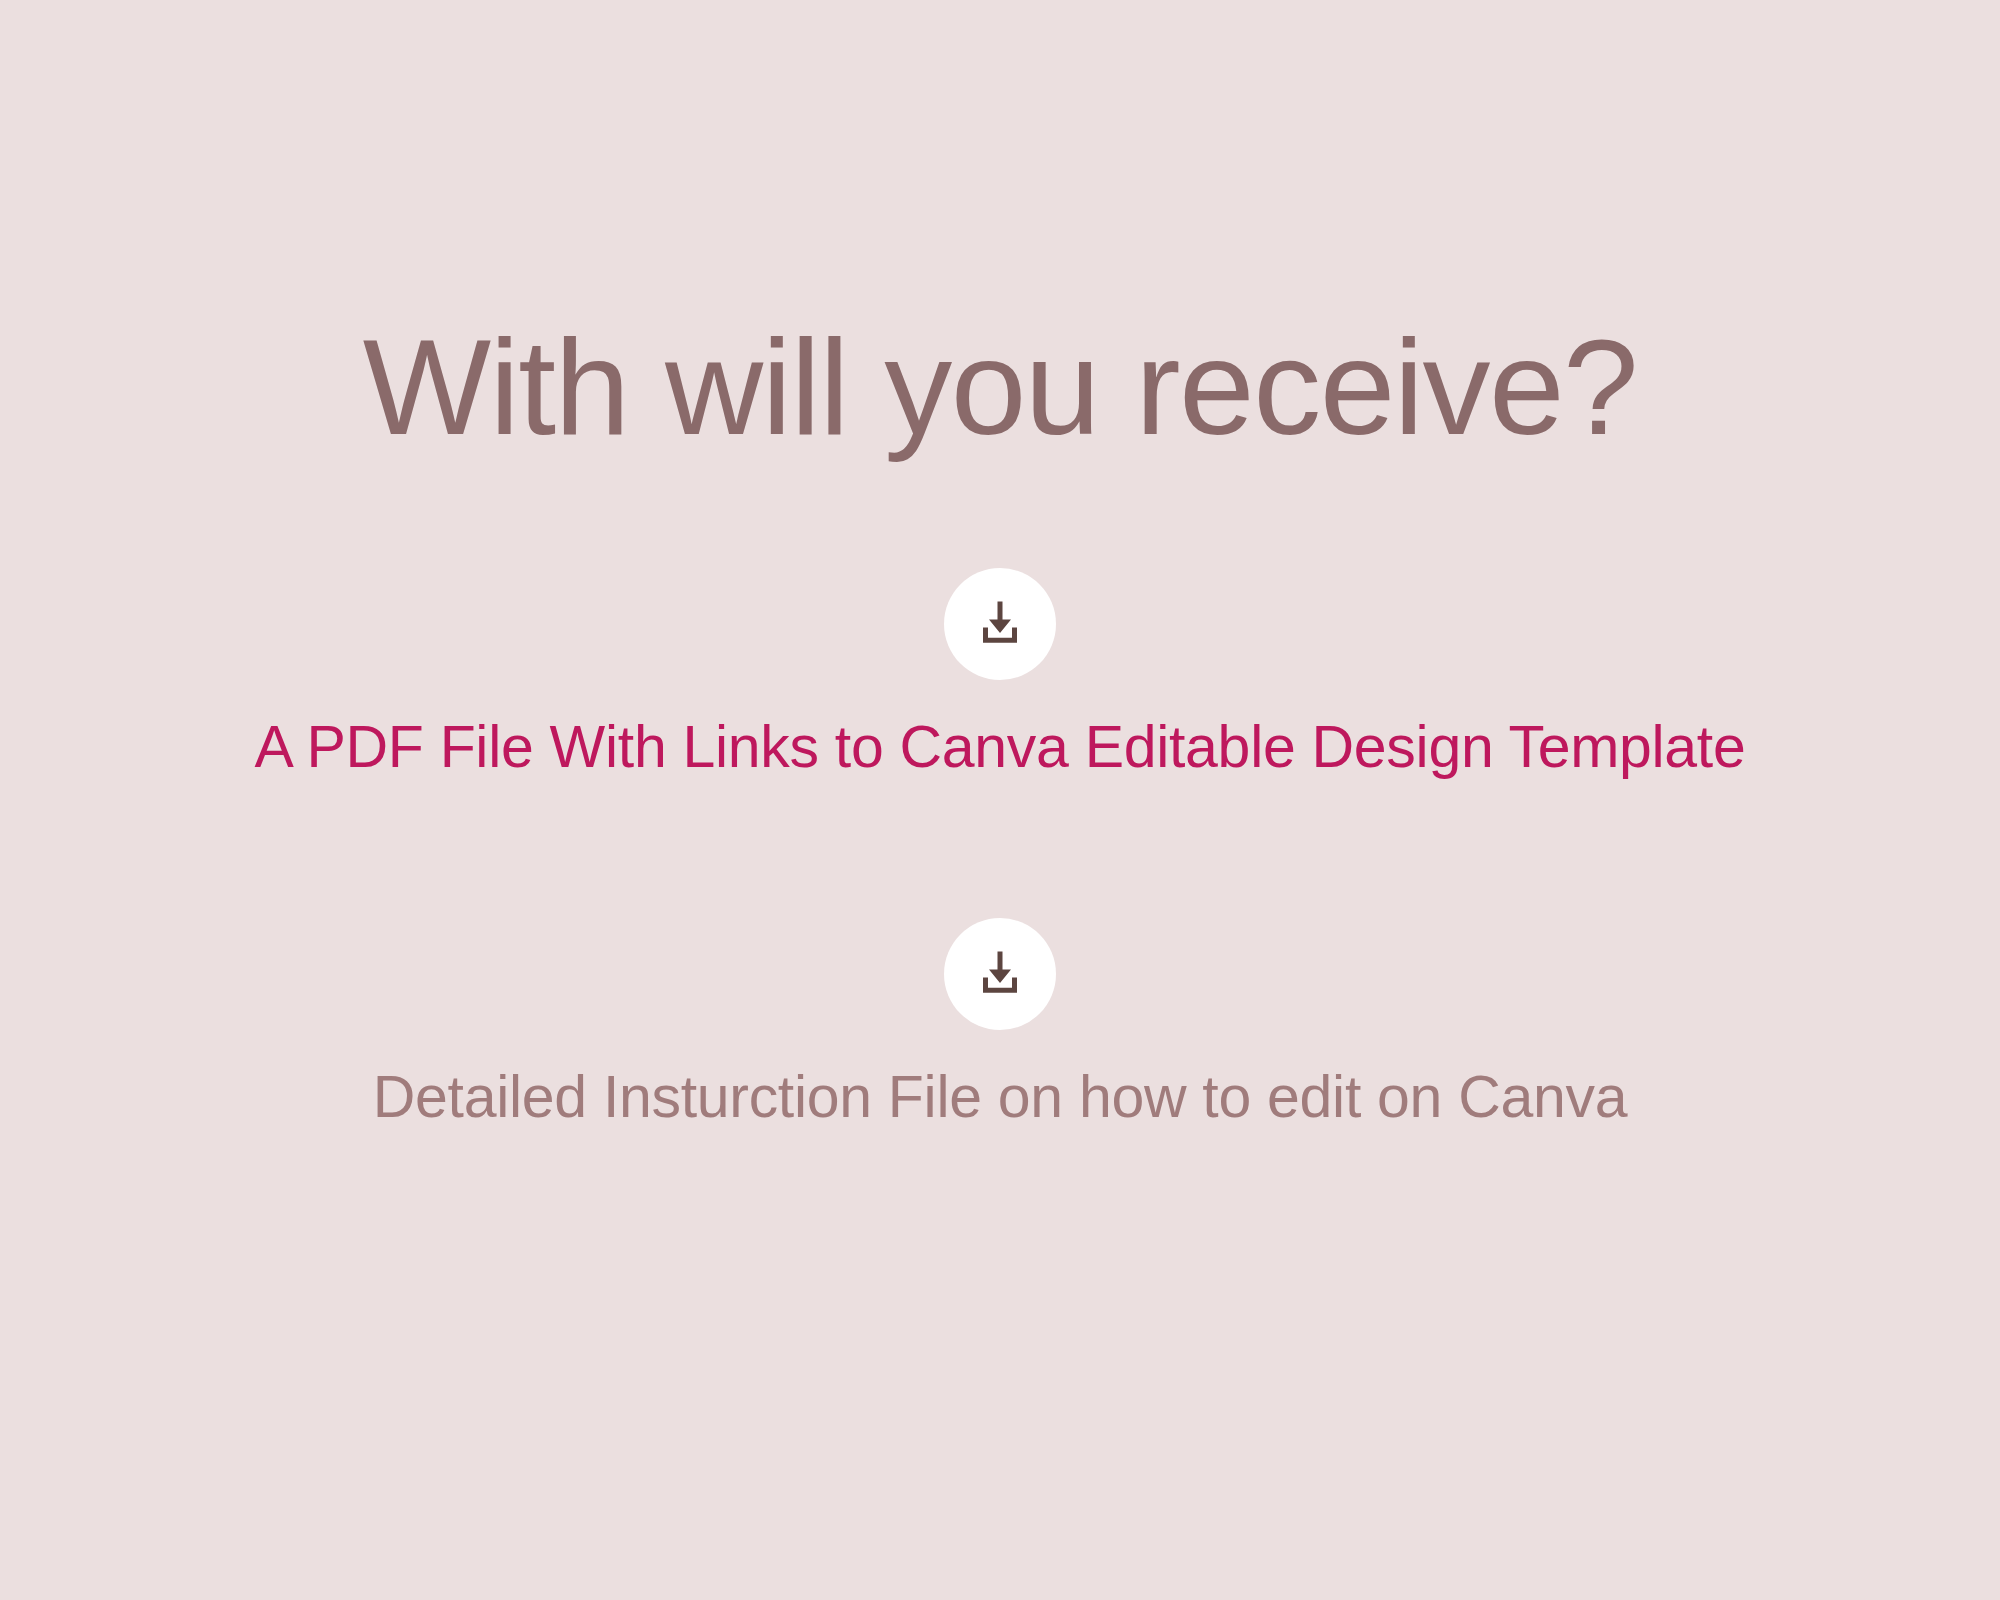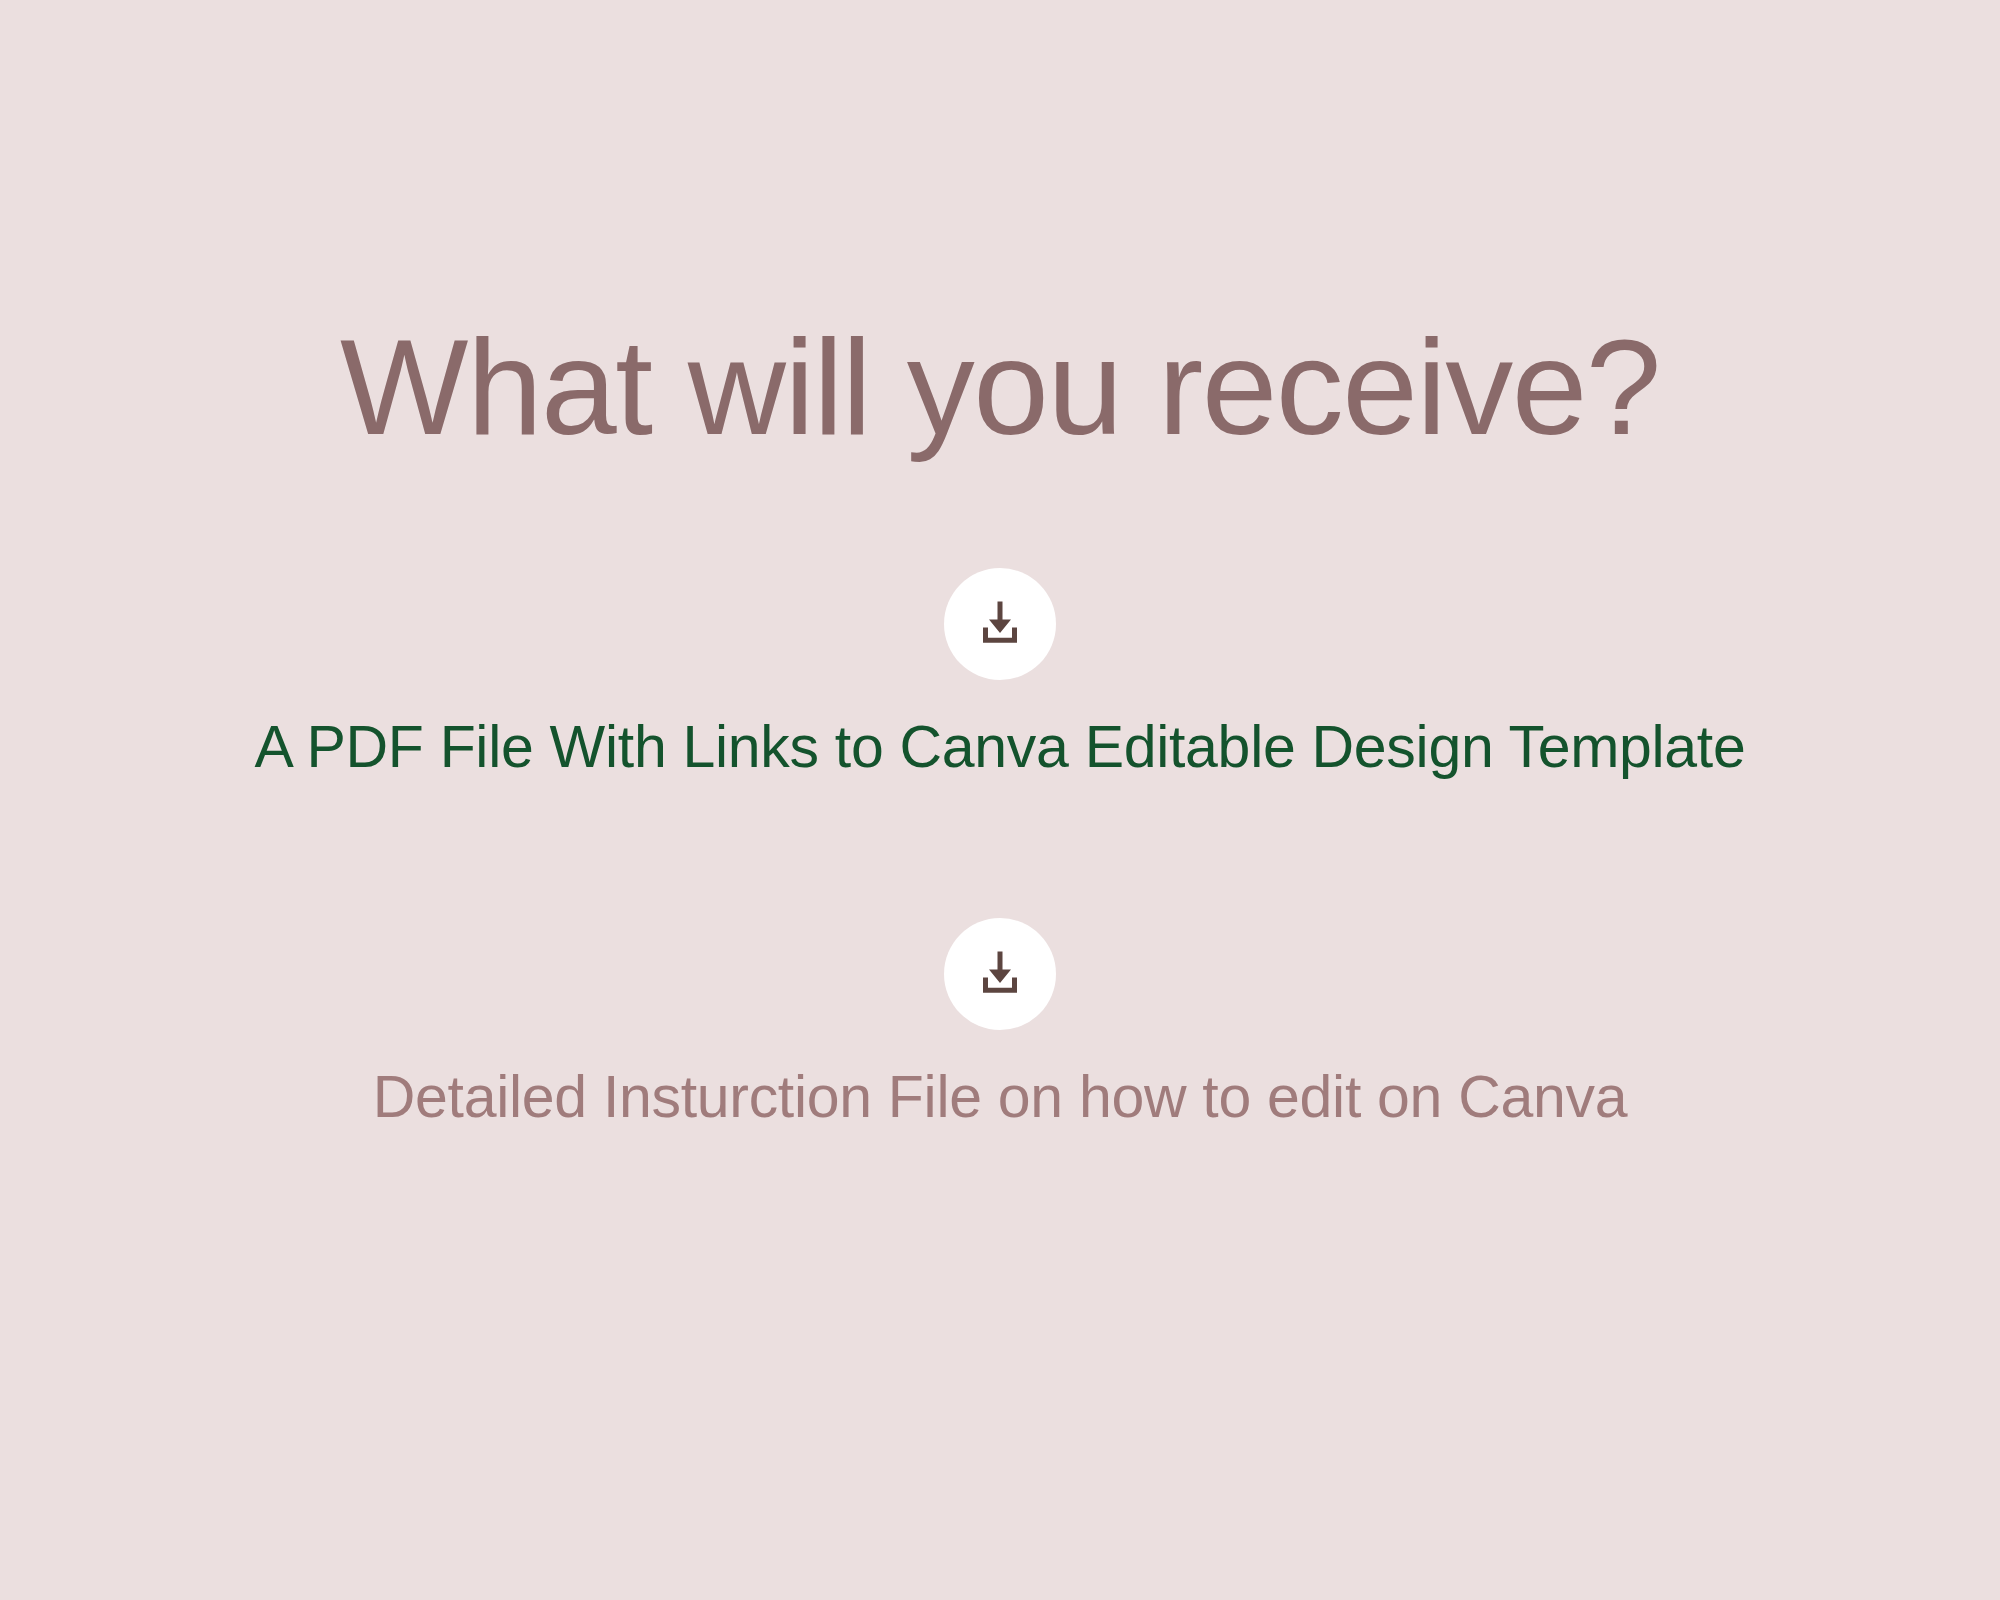--- a/index.html
+++ b/index.html
@@ -61,21 +61,21 @@
     display: block;
     width: 60px;
     height: 60px;
   }
 
   .feature-label {
     margin-top: 34px;
     font-size: 59px;
     line-height: 1.15;
     font-weight: 400;
-    color: #14532d;
+    color: #be185d;
     letter-spacing: -0.3px;
     white-space: nowrap;
   }
   .feature-2 .feature-label {
     color: #A07C7C;
   }
 
   
   .footnote {
     position: absolute;
@@ -88,21 +88,21 @@
     letter-spacing: 9.5px;
     color: #7E5F5F;
     white-space: nowrap;
   }
 </style>
 </head>
 <body>
 
 <div class="page">
 
-  <h1 class="heading">What will you receive?</h1>
+  <h1 class="heading">With will you receive?</h1>
 
   <div class="feature feature-1">
     <div class="badge">
       <span>
         <svg viewBox="0 0 24 24" aria-hidden="true">
           <path d="M11 3 h2 v7.2 h3.4 L12 15.6 L7.6 10.2 H11 Z" fill="#5C4540"></path>
           <path d="M5.2 13.4 h2 v4.1 h9.6 v-4.1 h2 v6.1 H5.2 Z" fill="#5C4540"></path>
         </svg>
       </span>
     </div>

